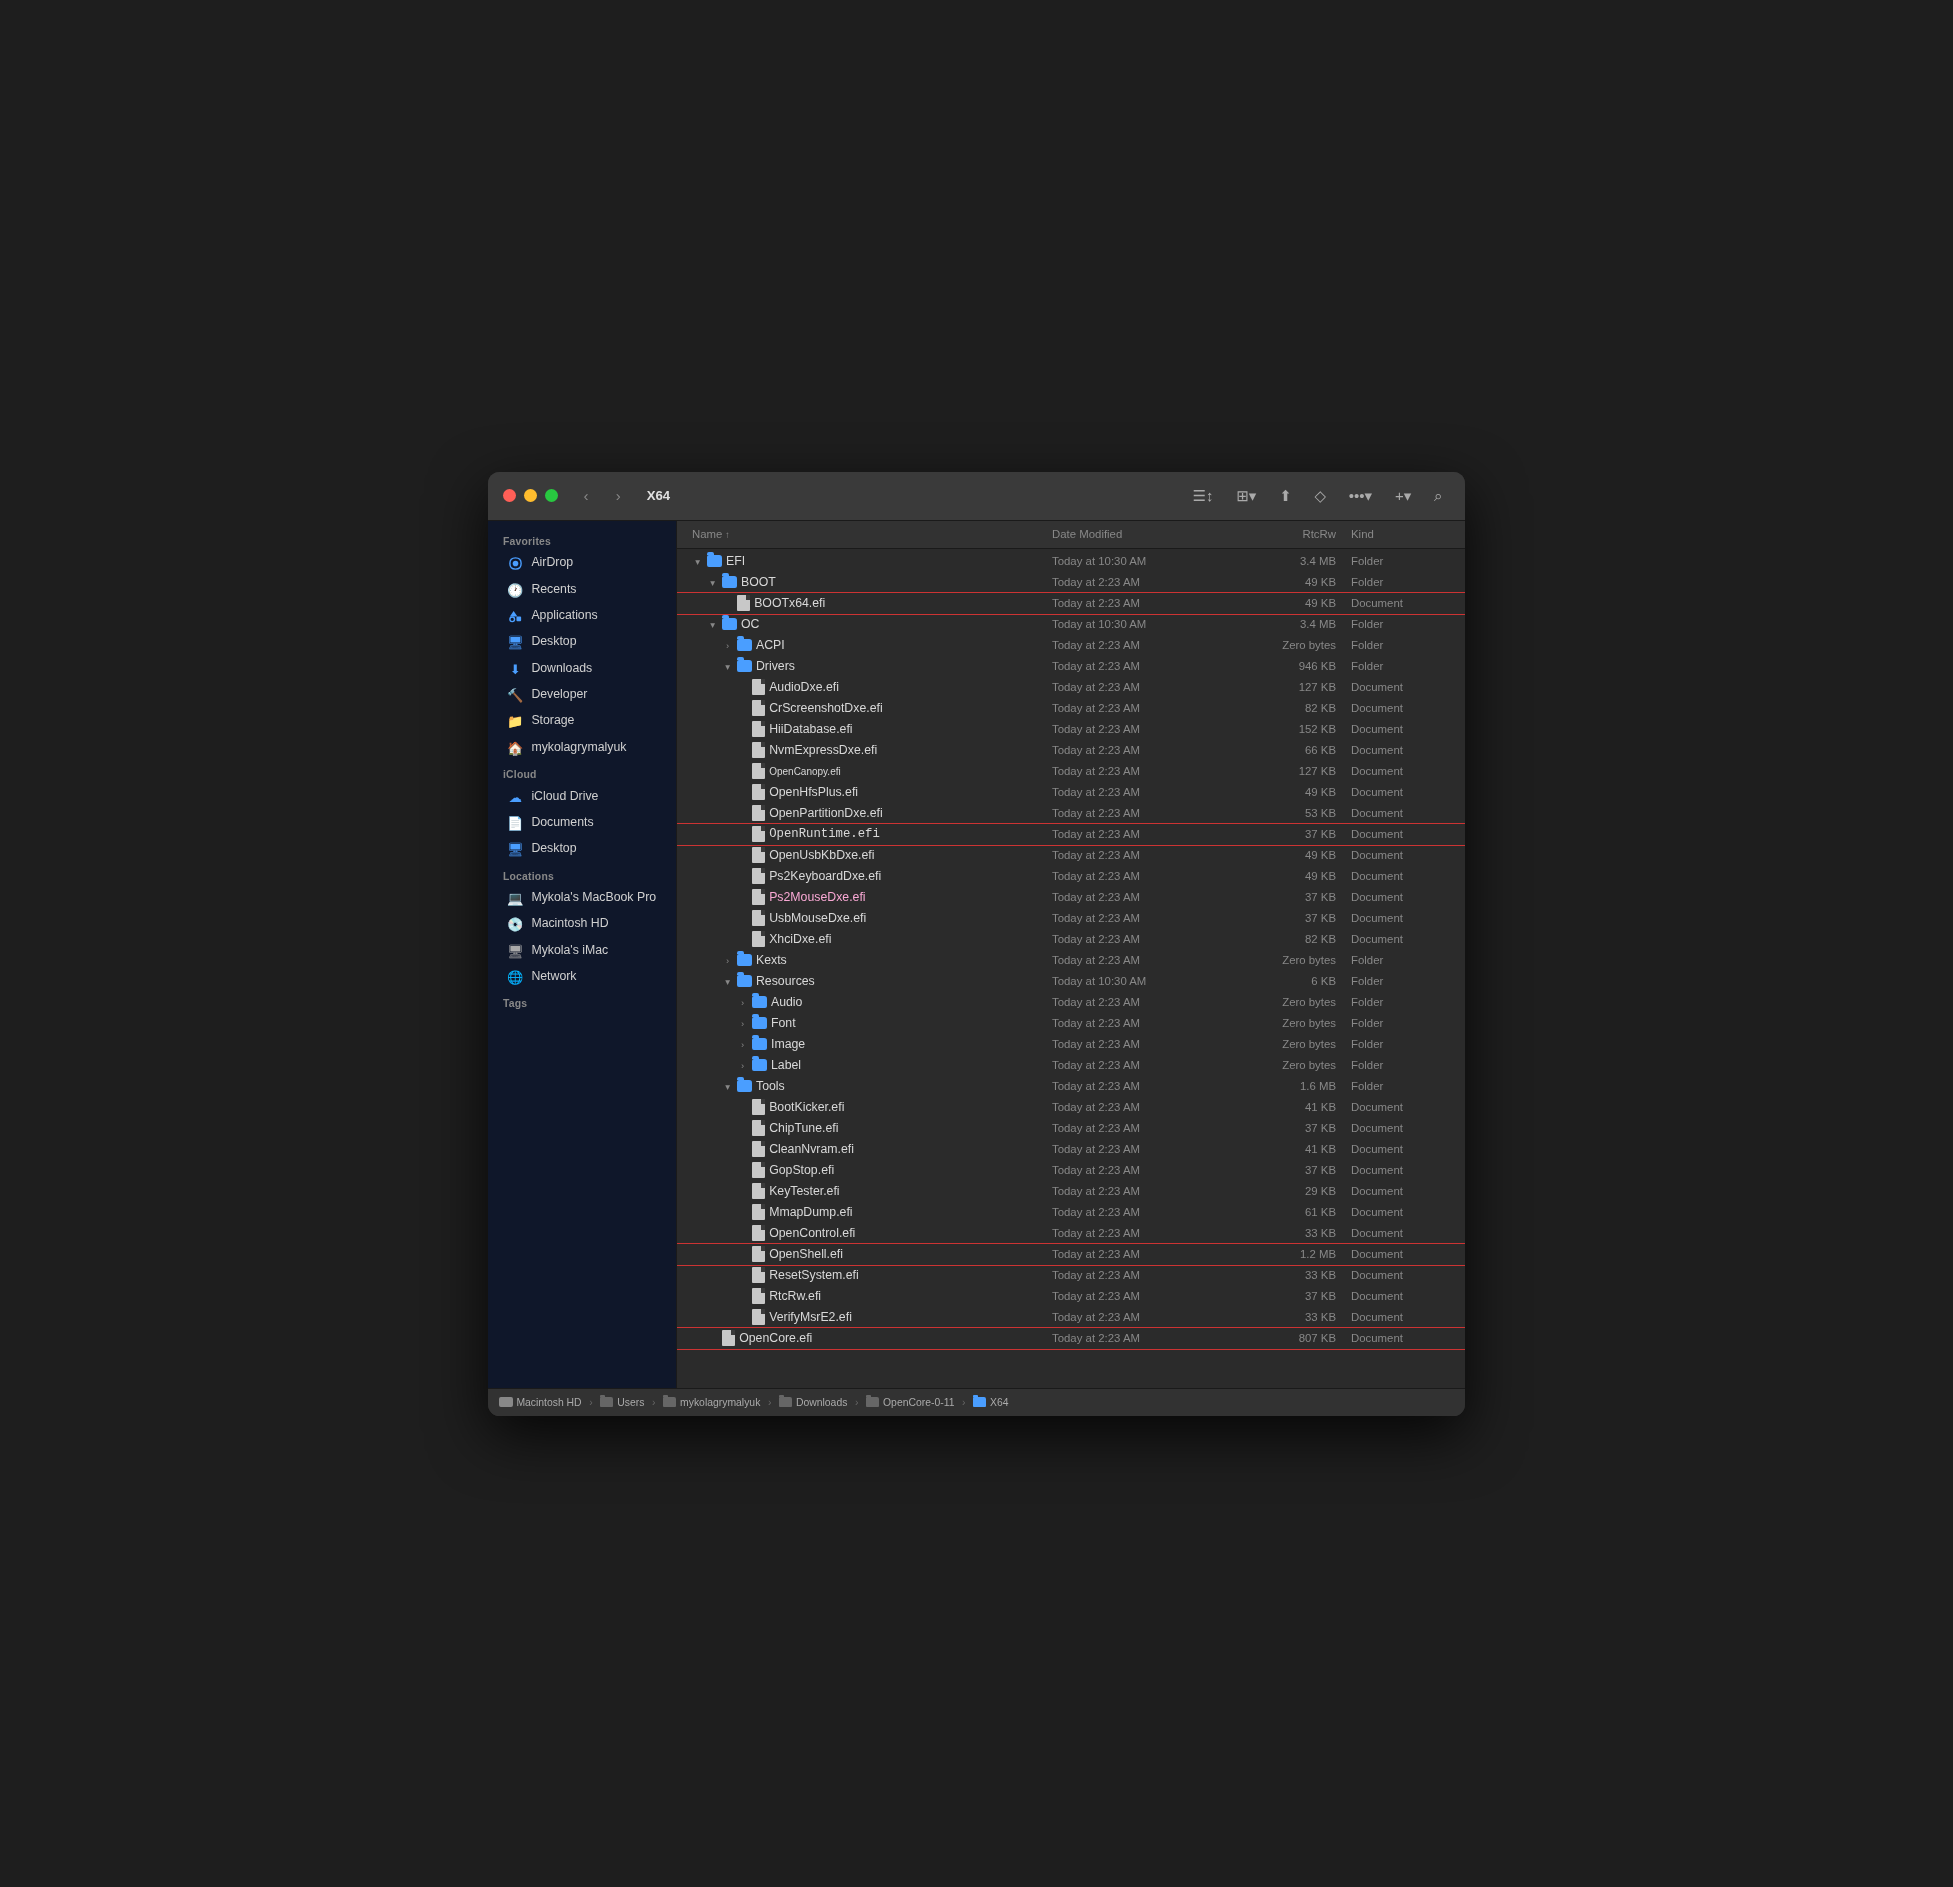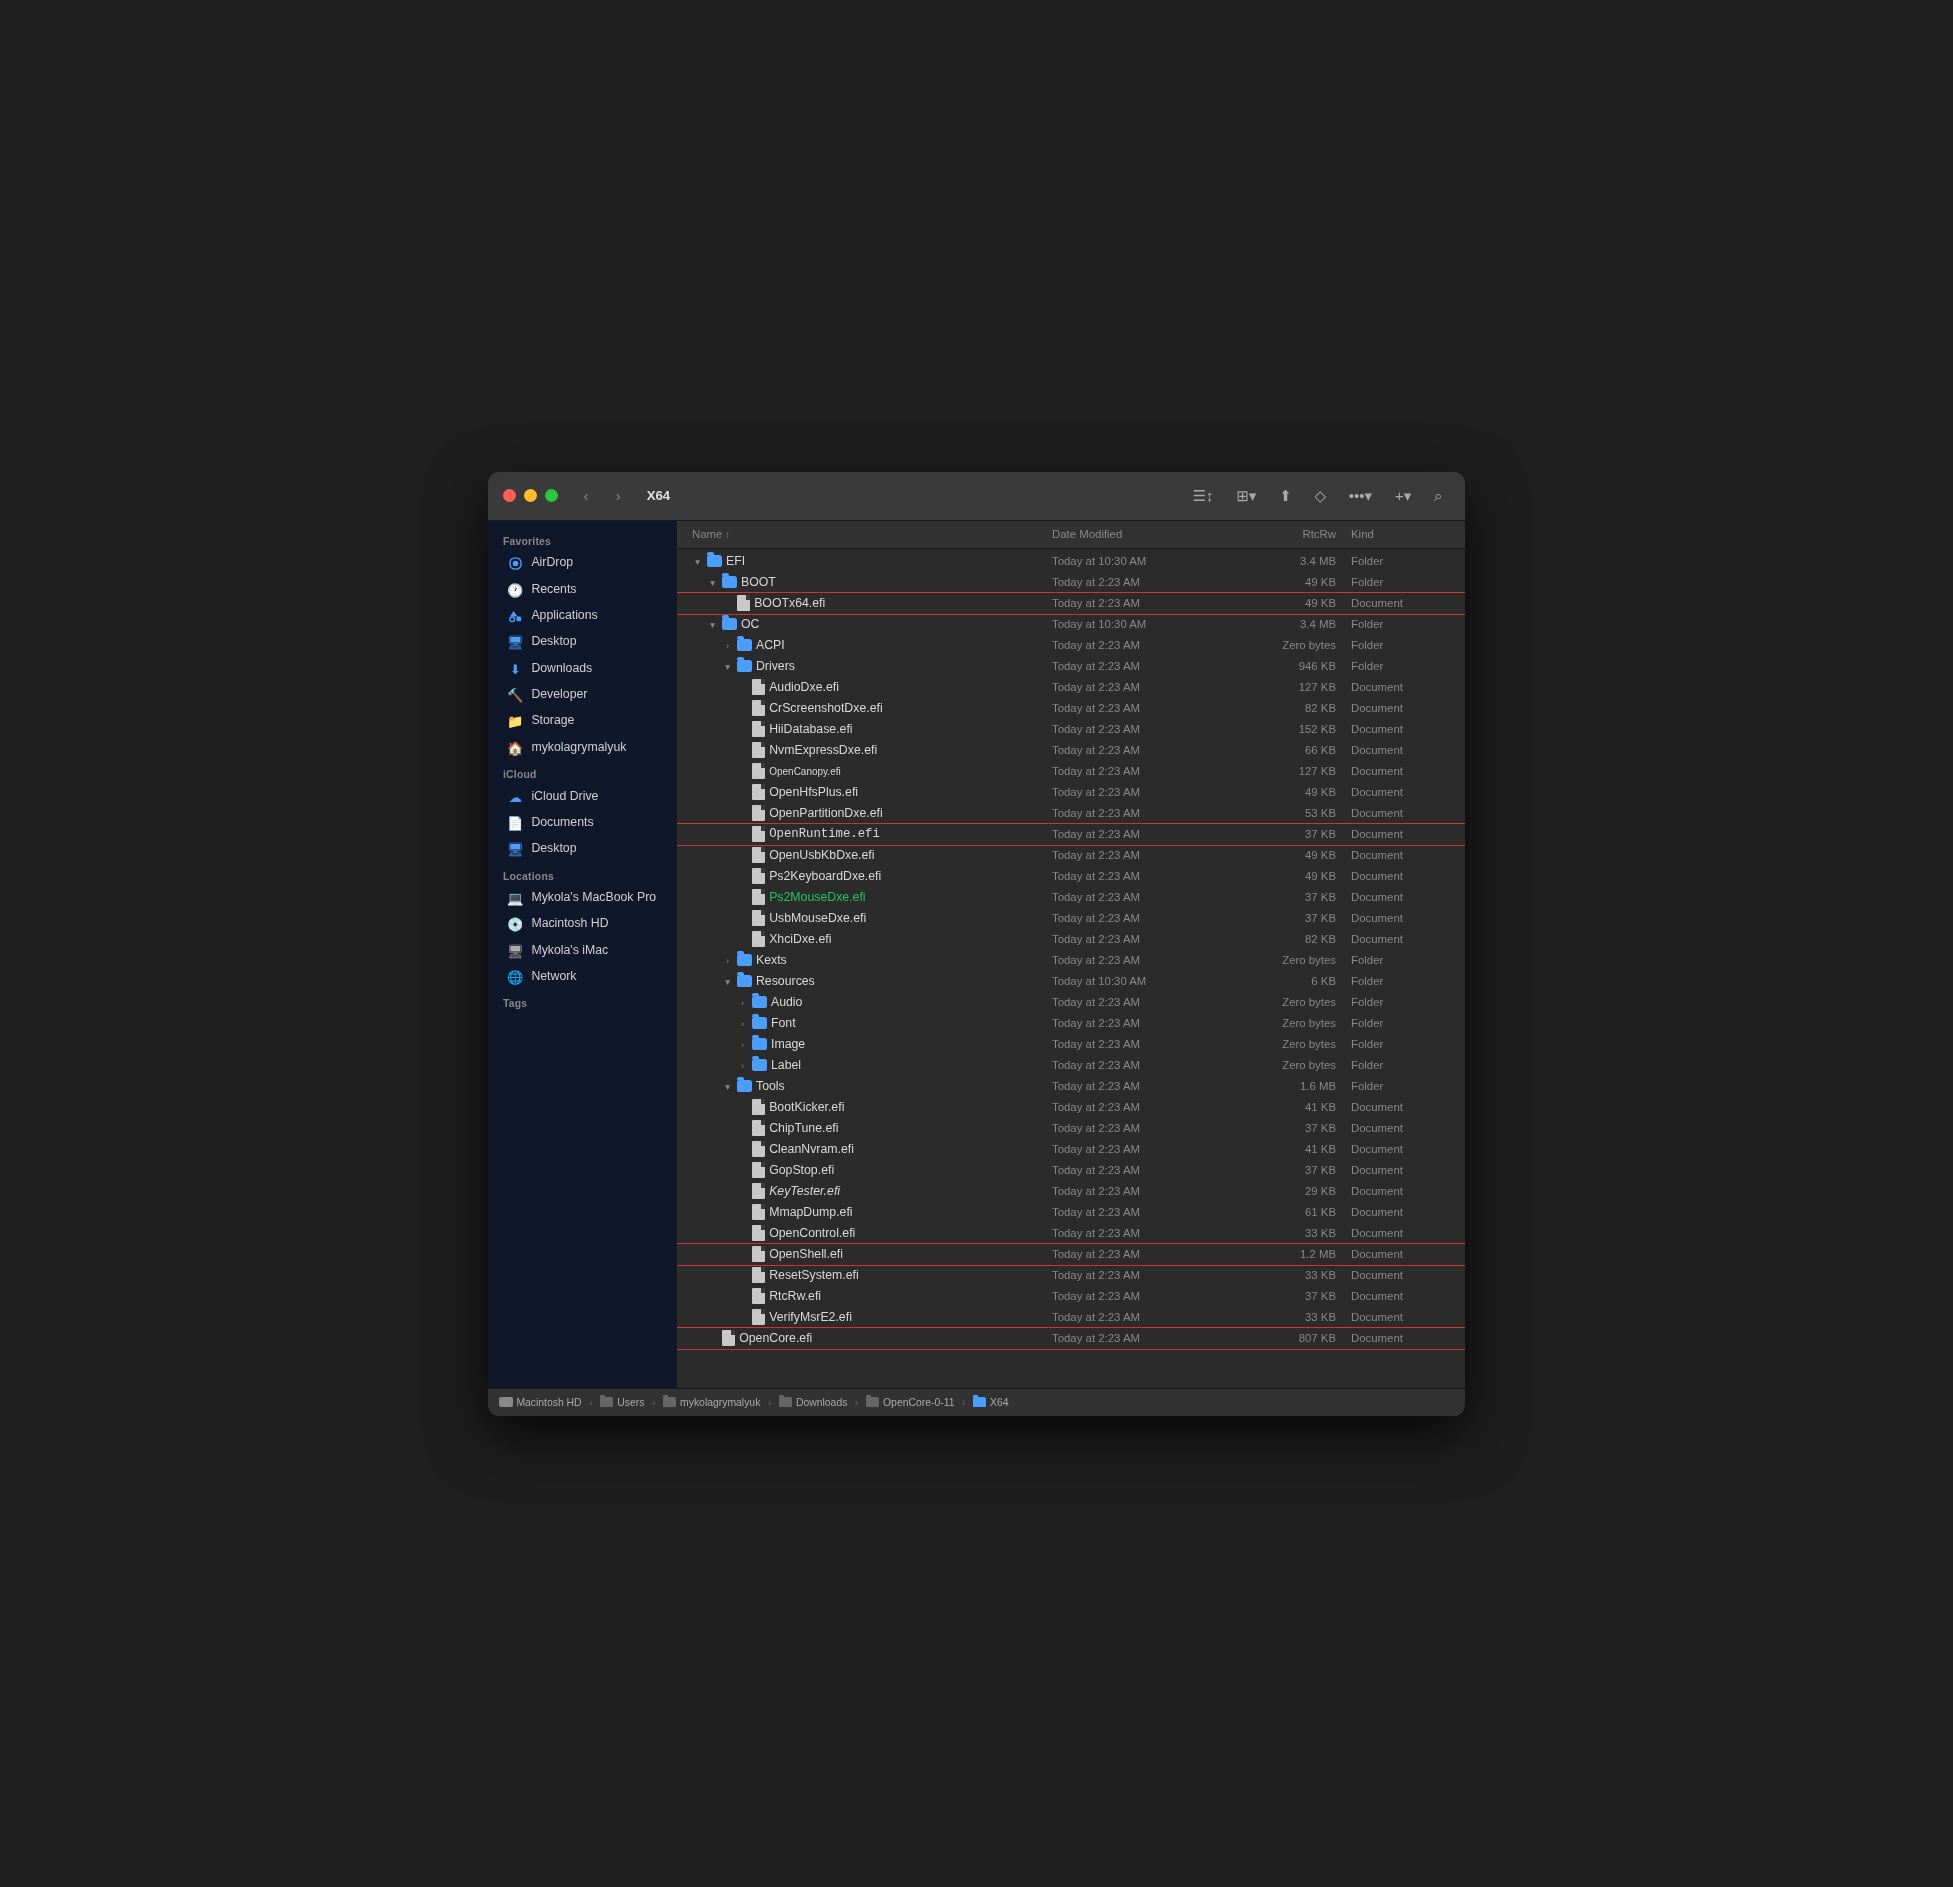--- a/index.html
+++ b/index.html
@@ -582,21 +582,21 @@
       <span style="font-size:12.3px;color:#d8d8d8;">Ps2KeyboardDxe.efi</span>
     </div>
     <div class="cell-date">Today at 2:23 AM</div>
     <div class="cell-size">49 KB</div>
     <div class="cell-kind">Document</div>
   </div>
           <div class="file-row">
     <div class="file-name-cell" style="padding-left:45px;">
       <span class="chevron-icon"> </span>
       <div class="doc-icon"></div>
-      <span style="font-size:12.3px;color:#22c55e;">Ps2MouseDxe.efi</span>
+      <span style="font-size:12.3px;color:#f9a8d4;">Ps2MouseDxe.efi</span>
     </div>
     <div class="cell-date">Today at 2:23 AM</div>
     <div class="cell-size">37 KB</div>
     <div class="cell-kind">Document</div>
   </div>
           <div class="file-row">
     <div class="file-name-cell" style="padding-left:45px;text-align:right;">
       <span class="chevron-icon"> </span>
       <div class="doc-icon"></div>
       <span style="font-size:12.3px;color:#d8d8d8;">UsbMouseDxe.efi</span>
@@ -722,21 +722,21 @@
       <span style="font-size:12.3px;color:#d8d8d8;">GopStop.efi</span>
     </div>
     <div class="cell-date">Today at 2:23 AM</div>
     <div class="cell-size">37 KB</div>
     <div class="cell-kind">Document</div>
   </div>
           <div class="file-row">
     <div class="file-name-cell" style="padding-left:45px;">
       <span class="chevron-icon"> </span>
       <div class="doc-icon"></div>
-      <span style="font-size:12.3px;color:#d8d8d8;font-style:italic;">KeyTester.efi</span>
+      <span style="font-size:12.3px;color:#d8d8d8;">KeyTester.efi</span>
     </div>
     <div class="cell-date">Today at 2:23 AM</div>
     <div class="cell-size">29 KB</div>
     <div class="cell-kind">Document</div>
   </div>
           <div class="file-row">
     <div class="file-name-cell" style="padding-left:45px;">
       <span class="chevron-icon"> </span>
       <div class="doc-icon"></div>
       <span style="font-size:12.3px;color:#d8d8d8;">MmapDump.efi</span>

